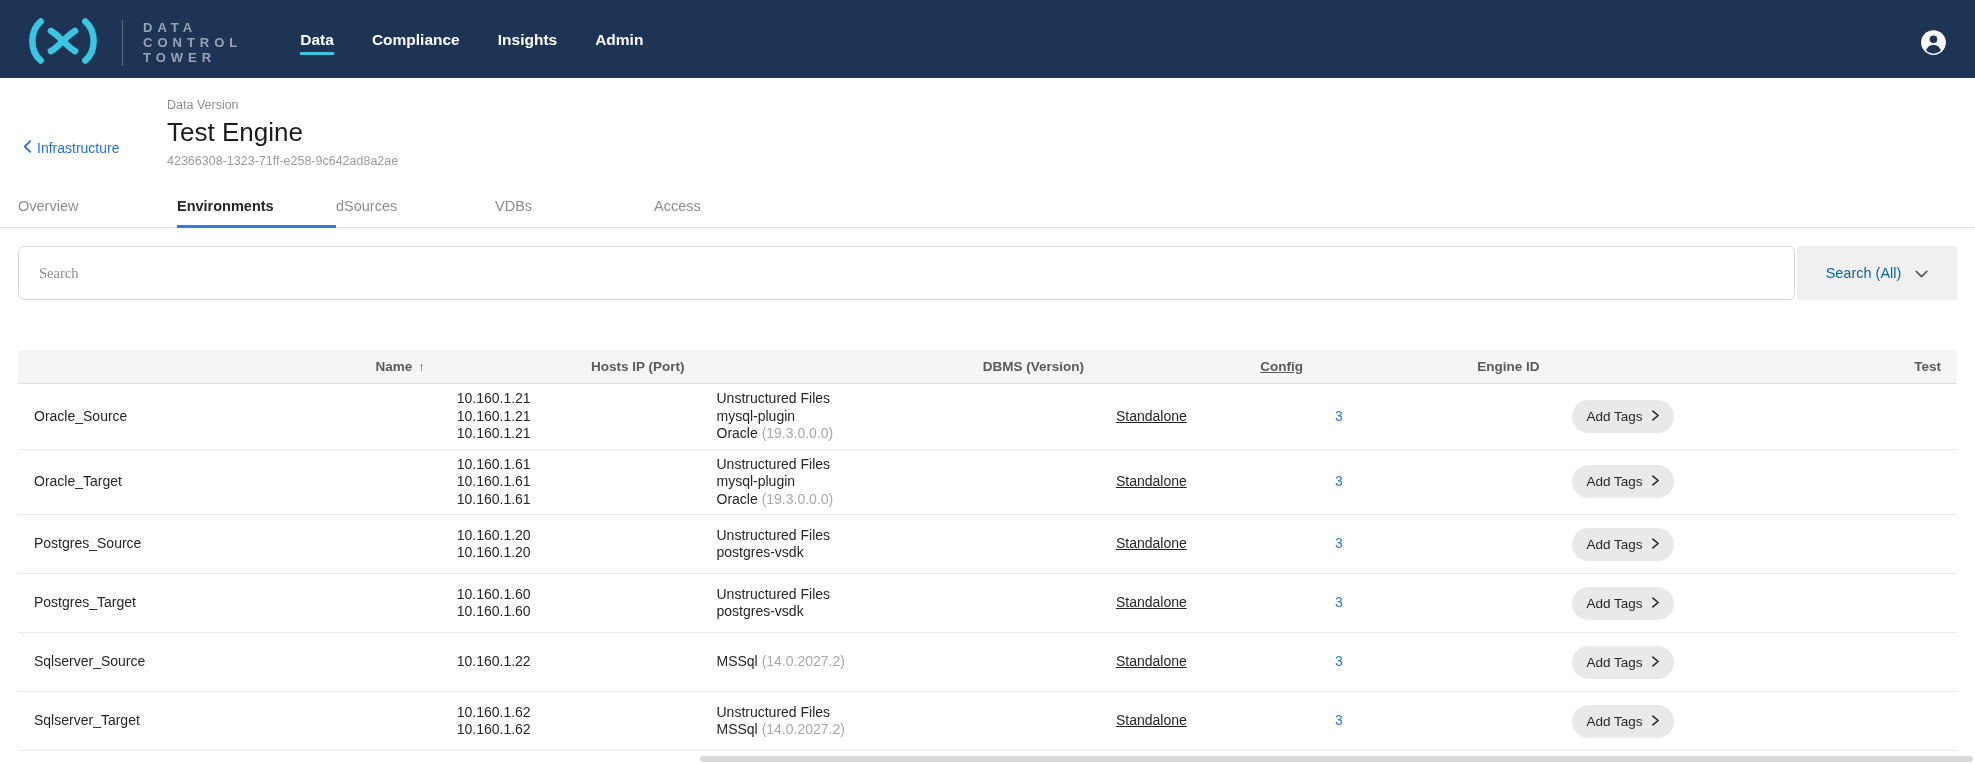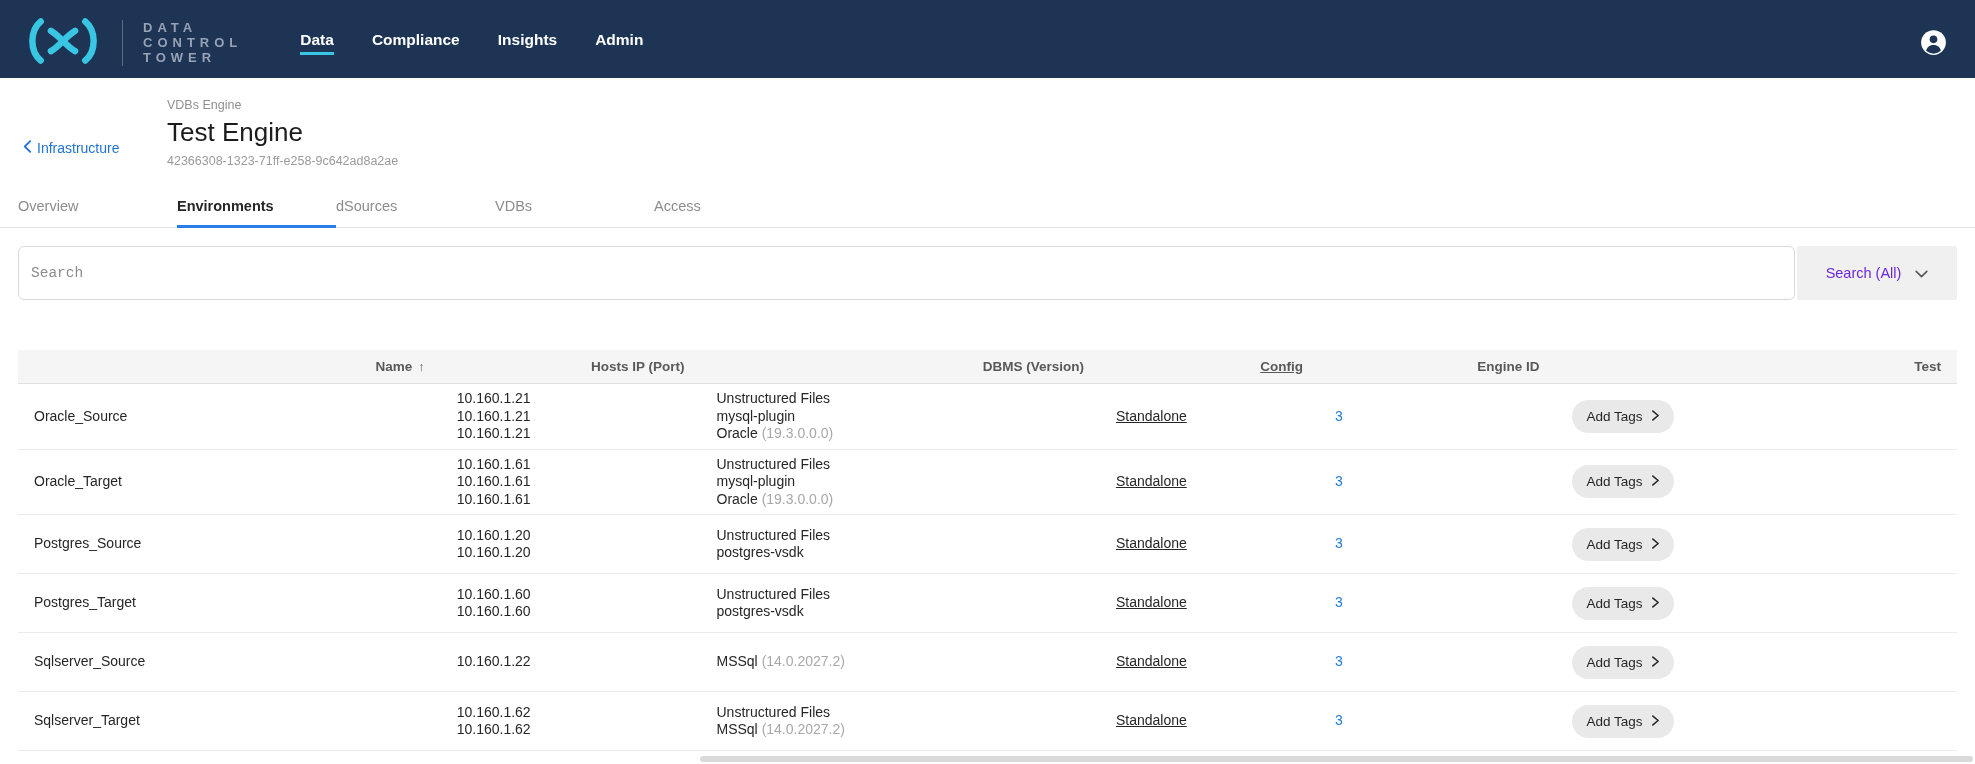--- a/index.html
+++ b/index.html
@@ -30,25 +30,25 @@
 
   
   .tabs-wrap { margin-top: 18px; border-bottom: 1px solid #e3e3e3; }
   .tabs { display: flex; margin-left: 18px; width: 795px; }
   .tab { flex: 1; text-align: left; padding: 12px 0 11px; font-size: 14.5px;
     color: #8c8c8c; cursor: pointer; border-bottom: 3px solid transparent; margin-bottom: -1px; }
   .tab.active { color: #262626; font-weight: 700; border-bottom-color: #2b7de9; }
 
   
   .search-row { display: flex; margin: 18px 18px 0 18px; height: 54px; }
-  .search-input { flex: 1; border: 1px solid #d9d9d9; border-radius: 6px; padding: 0 12px;
-    font-size: 14.5px; color: #262626; outline: none; font-family: Liberation Mono, monospace; }
+  .search-input { flex: 1; border: 1px solid #d9d9d9; border-radius: 6px; padding: 0 20px;
+    font-size: 14.5px; color: #262626; outline: none; font-family: Liberation Serif, serif; }
   .search-input::placeholder { color: #8c8c8c; }
   .search-scope { width: 160px; background: #f0f0f0; border: none; display: flex;
-    align-items: center; justify-content: center; gap: 14px; font-size: 14.5px; color: #6d28d9;
+    align-items: center; justify-content: center; gap: 14px; font-size: 14.5px; color: #0369a1;
     cursor: pointer; border-radius: 2px; margin-left: 2px; font-family: "Liberation Sans", sans-serif; }
 
   
   .table { margin: 50px 18px 0 18px; }
   .thead { display: flex; align-items: center; background: #f5f5f5; height: 34px;
     font-size: 13.5px; color: #595959; font-weight: 700; border-bottom: 1px solid #e0e0e0; text-align: right; }
   .trow { display: flex; align-items: center; min-height: 59px; border-bottom: 1px solid #ebebeb;
     font-size: 14px; color: #262626; }
   .cell { padding: 6px 16px; line-height: 17.5px; }
   .col-name   { width: 21.8%; }
@@ -106,21 +106,21 @@
     <a class="back-link">
       <span>
         <svg viewBox="0 0 10 14" width="9" height="13" fill="none">
           <path d="M8 1 L2 7 L8 13" stroke="#2273d8" stroke-width="2" stroke-linecap="round" stroke-linejoin="round"></path>
         </svg>
       </span>
       <span>Infrastructure</span>
     </a>
   </div>
   <div class="title-block">
-    <div class="kicker">VDBs Engine</div>
+    <div class="kicker">Data Version</div>
     <div class="title">Test Engine</div>
     <div class="uuid">42366308-1323-71ff-e258-9c642ad8a2ae</div>
   </div>
 </section>
 
 <div class="tabs-wrap">
   <div class="tabs">
       <div class="tab">Overview</div>
       <div class="tab active">Environments</div>
       <div class="tab">dSources</div>

